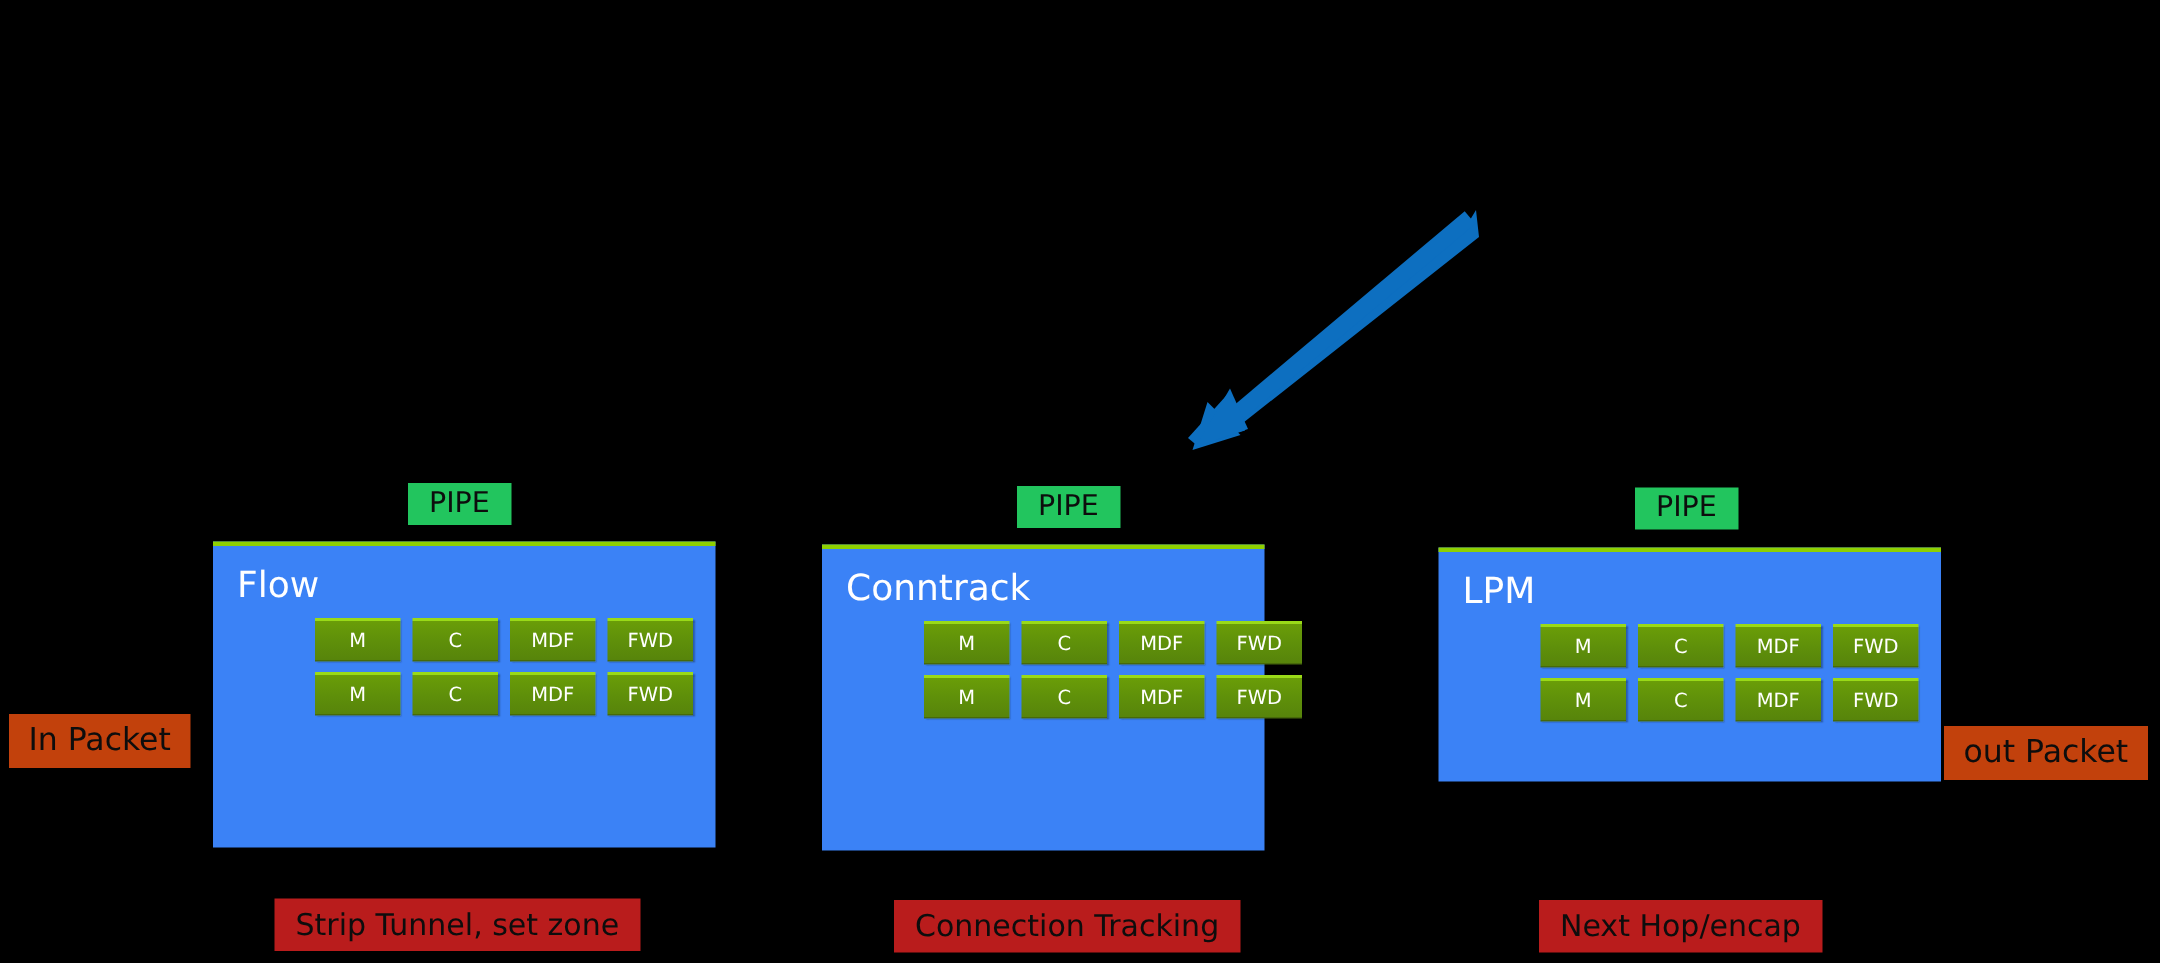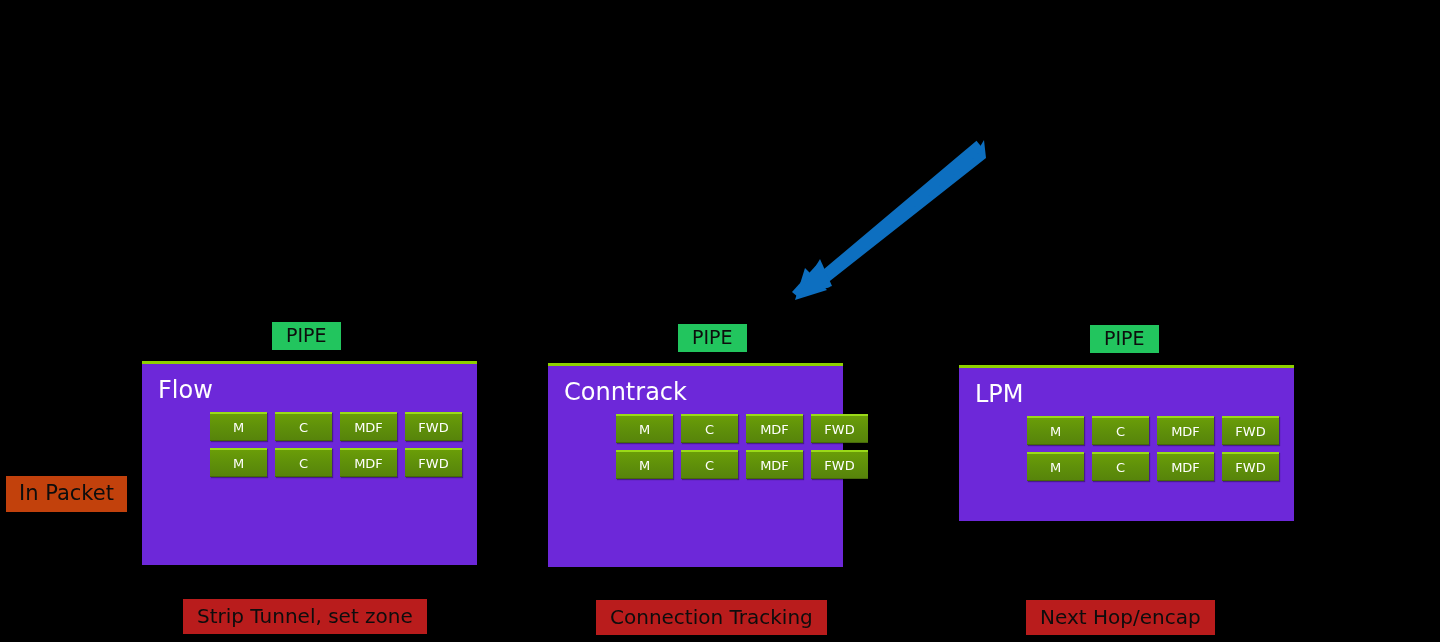--- a/index.html
+++ b/index.html
@@ -60,21 +60,21 @@
     color: #0d0d0d;
     font-size: 19px;
     font-family: "DejaVu Sans", sans-serif;
     padding: 4px 14px 5px 14px;
     line-height: 1;
     white-space: nowrap;
   }
 
   .green-box {
     position: absolute;
-    background: #6d28d9;
+    background: #3b82f6;
     box-sizing: border-box;
     border-top: 3px solid #8ed001;
     box-shadow: 1px 2px 2px rgba(0,0,0,0.55);
   }
   .green-box-title {
     position: absolute;
     left: 16px;
     top: 14px;
     color: #ffffff;
     font-size: 24px;
@@ -218,14 +218,15 @@
           <div class="cell">FWD</div>
         </div>
       </div>
     </div>
 
     <div class="bottom-tag" style="left:1026px; top:600px;">Next Hop/encap</div>
   </div>
 
   <div class="packet-tag" id="in-packet">In Packet</div>
 
+  <div class="packet-tag" id="out-packet">out Packet</div>
 
 </div>
 
 </body></html>

